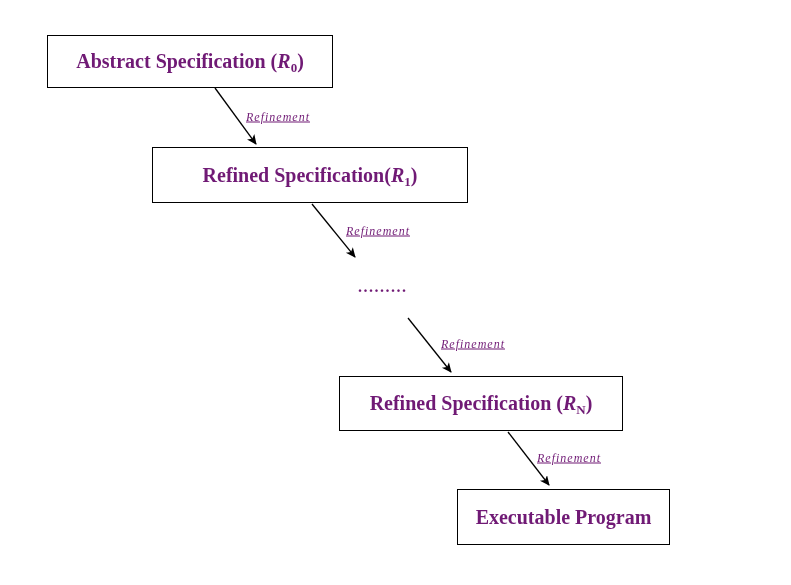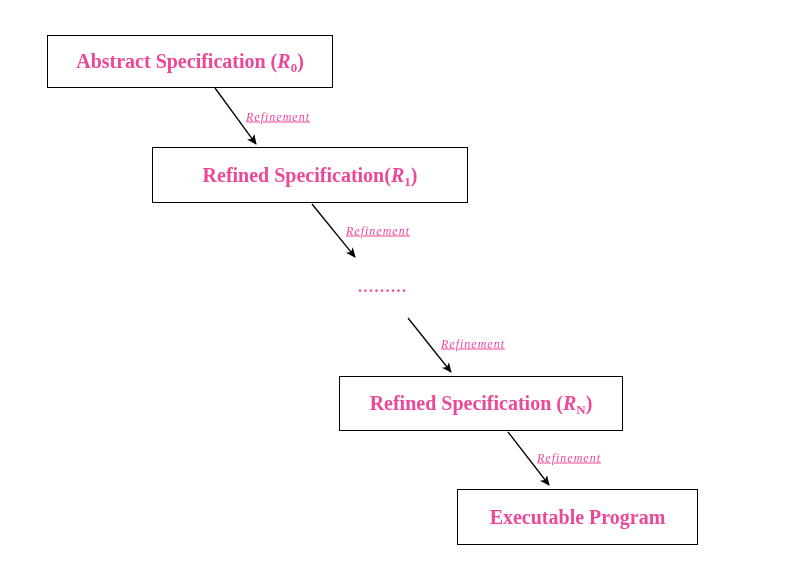--- a/index.html
+++ b/index.html
@@ -2,21 +2,21 @@
 <html><head>
 <meta charset="utf-8">
 <style>
   html, body { margin: 0; padding: 0; }
   .stage {
     position: relative;
     width: 791px;
     height: 585px;
     background: #ffffff;
     font-family: "Liberation Serif", "DejaVu Serif", serif;
-    color: #ec4899;
+    color: #701a75;
     overflow: hidden;
   }
   .box {
     position: absolute;
     box-sizing: border-box;
     border: 1px solid #000000;
     background: #ffffff;
     display: flex;
     align-items: center;
     justify-content: center;
@@ -27,21 +27,21 @@
   .box .mathvar { font-style: italic; font-weight: bold; }
   .box sub {
     font-size: 13px;
     font-weight: bold;
     line-height: 0;
     vertical-align: -4px;
   }
   .box-1 { left: 47px;  top: 35px;  width: 286px; height: 53px; }
   .box-2 { left: 152px; top: 147px; width: 316px; height: 56px; }
   .box-3 { left: 339px; top: 376px; width: 284px; height: 55px; }
-  .box-4 { left: 457px; top: 489px; width: 241px; height: 56px; }
+  .box-4 { left: 457px; top: 489px; width: 213px; height: 56px; }
   .arrows {
     position: absolute;
     left: 0; top: 0;
     width: 791px; height: 585px;
     pointer-events: none;
   }
   .edge-label {
     position: absolute;
     transform: translateY(-50%);
     font-style: italic;

